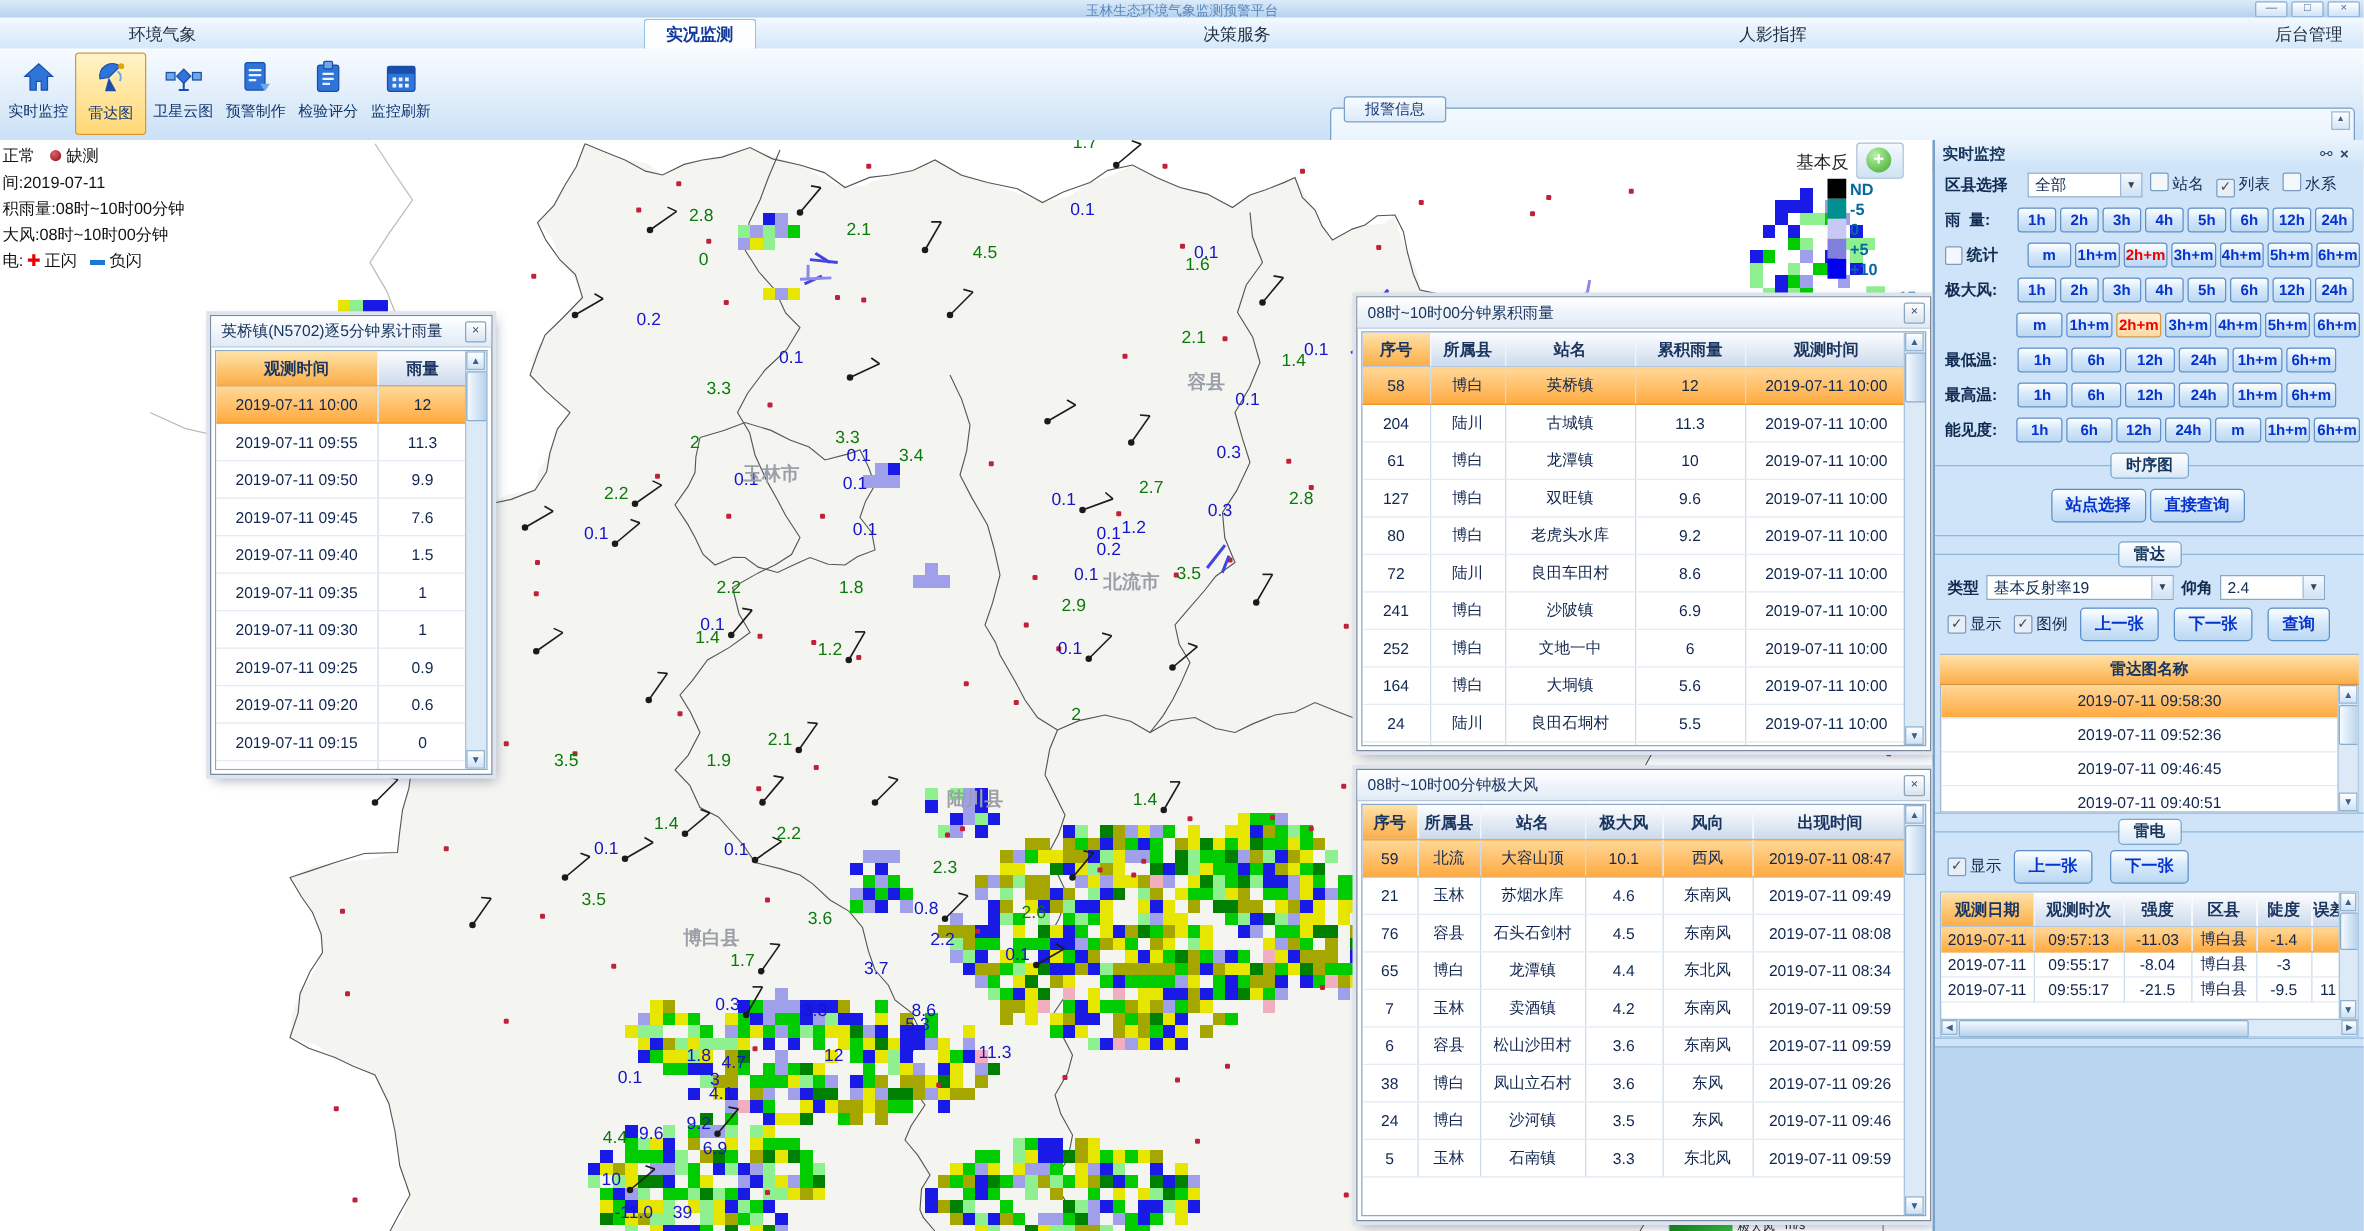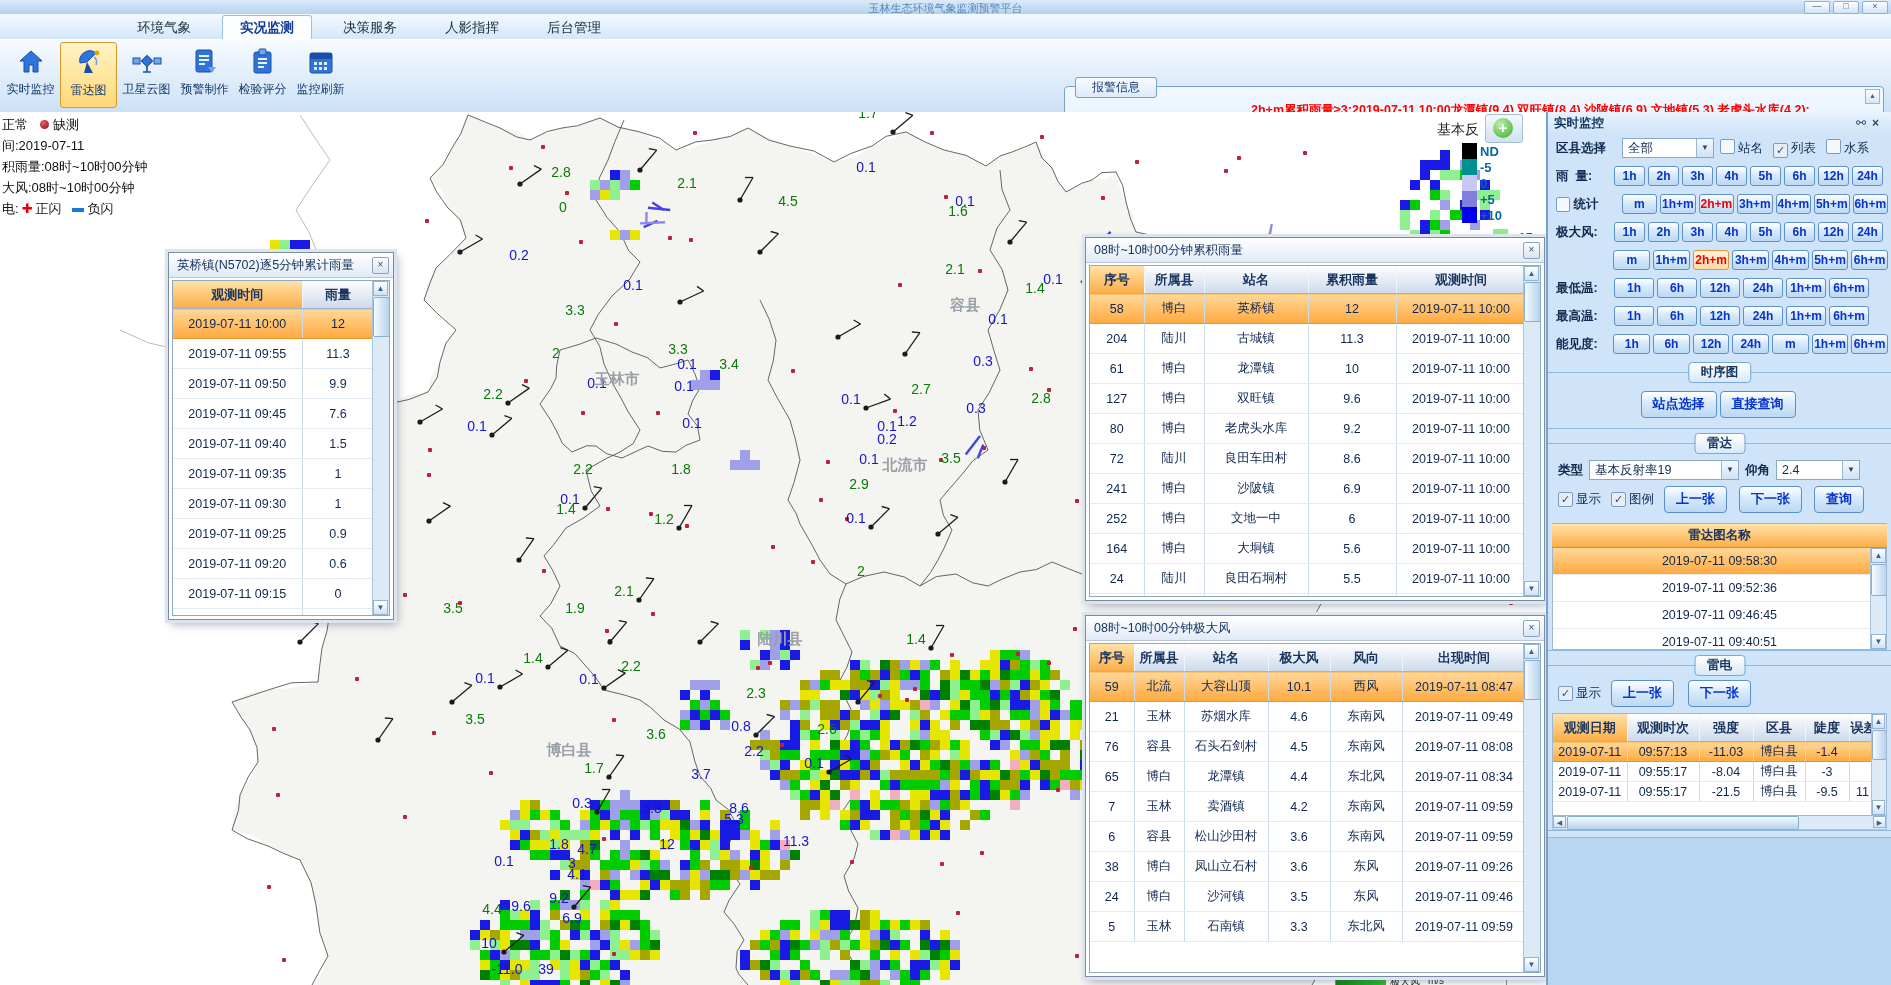--- a/index.html
+++ b/index.html
@@ -8,21 +8,21 @@
   
   #titlebar{position:absolute;left:0;top:0;width:100%;height:14px;
     background:linear-gradient(#dcebfa,#b3d2ee);border-bottom:1px solid #9bbcdc;}
   #apptitle{position:absolute;left:0;right:0;top:1px;text-align:center;font-size:11px;color:#5b86bb;}
   .winctl{position:absolute;right:3px;top:1px;display:flex;gap:3px;}
   .wbtn{width:24px;height:11px;border:1px solid #8fb0d2;border-radius:2px;background:linear-gradient(#ffffff,#cfe3f6);
     font-size:9px;line-height:9px;text-align:center;color:#44688e;}
   
   #menubar{position:absolute;left:0;top:14px;width:100%;height:26px;
     background:linear-gradient(#f3f9ff,#d4e7f9);border-bottom:1px solid #ffffff;
-    display:flex;align-items:flex-end;padding-left:120px;box-sizing:border-box;gap:14px;}
+    display:flex;align-items:flex-end;padding-left:86px;box-sizing:border-box;gap:14px;justify-content:space-between;}
   .tab{height:23px;line-height:23px;padding:0 17px;font-size:13.5px;color:#223044;}
   .tab.active{background:#fdfeff;border:1px solid #9cc0e2;border-bottom:none;border-radius:3px 3px 0 0;
     color:#123a9a;font-weight:bold;}
   
   #toolbar{position:absolute;left:0;top:40px;width:100%;height:72px;
     background:linear-gradient(#f7fbff,#cbe1f6);border-bottom:1px solid #8fb4d8;}
   #toolbtns{position:absolute;left:2px;top:2px;display:flex;}
   .tbtn{width:57px;height:66px;margin-right:1px;display:flex;flex-direction:column;align-items:center;
     justify-content:flex-start;padding-top:5px;box-sizing:border-box;border-radius:3px;}
   .tbtn.active{background:linear-gradient(#fff3c8,#ffd876);border:1px solid #d79a2e;}
@@ -197,21 +197,20 @@
               <rect x="8" y="20" width="3" height="3"></rect>
               <rect x="13" y="20" width="3" height="3"></rect>
               <rect x="18" y="20" width="3" height="3"></rect>
             </g>
           </svg></span>
         <span class="tlabel">监控刷新</span>
       </div>
     </div>
   <div id="alarm">
     <span id="alarmlabel">报警信息</span>
-    <div class="alarm-line" id="alarmline1">2h+m累积雨量≥3:2019-07-11 10:00龙潭镇(9.4),双旺镇(8.4),沙陂镇(6.9),文地镇(5.3),老虎头水库(4.2);</div>
     <div class="alarm-line" id="alarmline2">1h+m累积雨量≥2:2019-07-11 10:00沙陂镇(6.9),文地镇(5.3);</div>
     <span id="alarmscroll">▲</span>
   </div>
 </div>
 
 <div id="map">
   <svg id="mapsvg" width="1546" height="873" viewBox="0 112 1546 873">
       <path d="M468 115 L463.3 129.8 L452 148 L442.9 163.5 L430 178 L441.4 189.8 L448 208 L460.4 223.7 L466 238 L453.8 252.2 L436 268 L426.6 284.6 L424 300 L439.9 312.7 L456 330 L446.0 343.9 L440 362 L431.1 376.3 L428 392 L406.9 395.5 L388 404 L364.5 414.8 L340 420 L319.5 428.8 L302 432 L305.1 446.8 L312 468 L311.5 485.6 L308 498 L286.7 512.7 L272 522 L253.9 540.3 L236 556 L263.1 572.3 L288 584 L308.7 599.2 L330 610 L327.1 626.7 L322 648 L320.0 665.8 L318 682 L294.3 687.5 L268 690 L249.9 692.9 L232 702 L241.2 716.6 L250 730 L255.6 744.5 L258 762 L252.2 775.3 L240 795 L233.5 811.3 L232 830 L252.9 835.7 L268 846 L285.9 852.9 L300 860 L311.3 885.7 L316 905 L319.2 927.6 L328 956 L321.8 973.2 L312 985 L814.5 987.4 L1312 985 L1321.6 972.2 L1326 954 L1333.3 938.8 L1342 922 L1329.4 909.4 L1322 892 L1314.1 873.8 L1302 862 L1313.3 844.6 L1322 832 L1328.7 814.1 L1342 802 L1330.4 790.0 L1318 782 L1303.4 769.5 L1292 762 L1304.4 745.1 L1312 732 L1325.4 717.9 L1332 702 L1317.8 690.3 L1308 678 L1292.0 662.8 L1282 652 L1289.0 639.7 L1302 628 L1312.3 615.5 L1322 602 L1308.5 590.1 L1298 582 L1282.3 570.9 L1272 562 L1278.3 546.2 L1288 532 L1292.2 516.1 L1302 502 L1293.1 496.2 L1278 488 L1264.1 482.1 L1252 472 L1259.2 457.0 L1262 438 L1267.7 421.5 L1272 402 L1257.5 399.5 L1242 392 L1230.3 390.3 L1212 382 L1215.3 371.9 L1222 358 L1223.6 346.3 L1232 332 L1216.4 328.1 L1202 322 L1190.1 314.6 L1172 312 L1177.3 299.3 L1184 282 L1188.8 266.3 L1196 252 L1178.0 244.9 L1166 242 L1154.4 238.2 L1136 232 L1133.6 216.8 L1126 202 L1118.9 185.0 L1116 172 L1106.9 179.2 L1092 180 L1079.2 185.3 L1066 192 L1059.2 183.4 L1052 168 L1042.6 153.1 L1036 142 L1020.8 149.9 L1012 152 L996.4 157.9 L986 166 L967.8 155.3 L944 150 L926.0 142.4 L906 132 L890.9 139.3 L872 146 L855.2 157.0 L834 162 L811.2 153.5 L790 146 L769.7 138.3 L748 128 L730.0 136.3 L712 140 L691.0 148.4 L676 150 L660.1 143.4 L640 132 L620.4 126.2 L600 118 L578.3 125.8 L562 128 L543.1 133.9 L530 140 L517.6 130.6 L500 128 L481.5 121.4 L468 115 Z" fill="#f4f4f0" stroke="none"></path>
       <path d="M300 115 L314.9 137.8 L330 160 L311.6 186.1 L296 210 L309.4 232.9 L320 260 L304.7 282.6 L286 300 L295.9 320.9 L310 340 L308.6 361.6 L302 380" fill="none" stroke="#bbbbbb" stroke-width="1"></path>
       <path d="M120 330 L148.4 342.9 L180 350 L209.5 366.9 L240 380 L261.8 392.7 L280 410" fill="none" stroke="#bbbbbb" stroke-width="1"></path>

